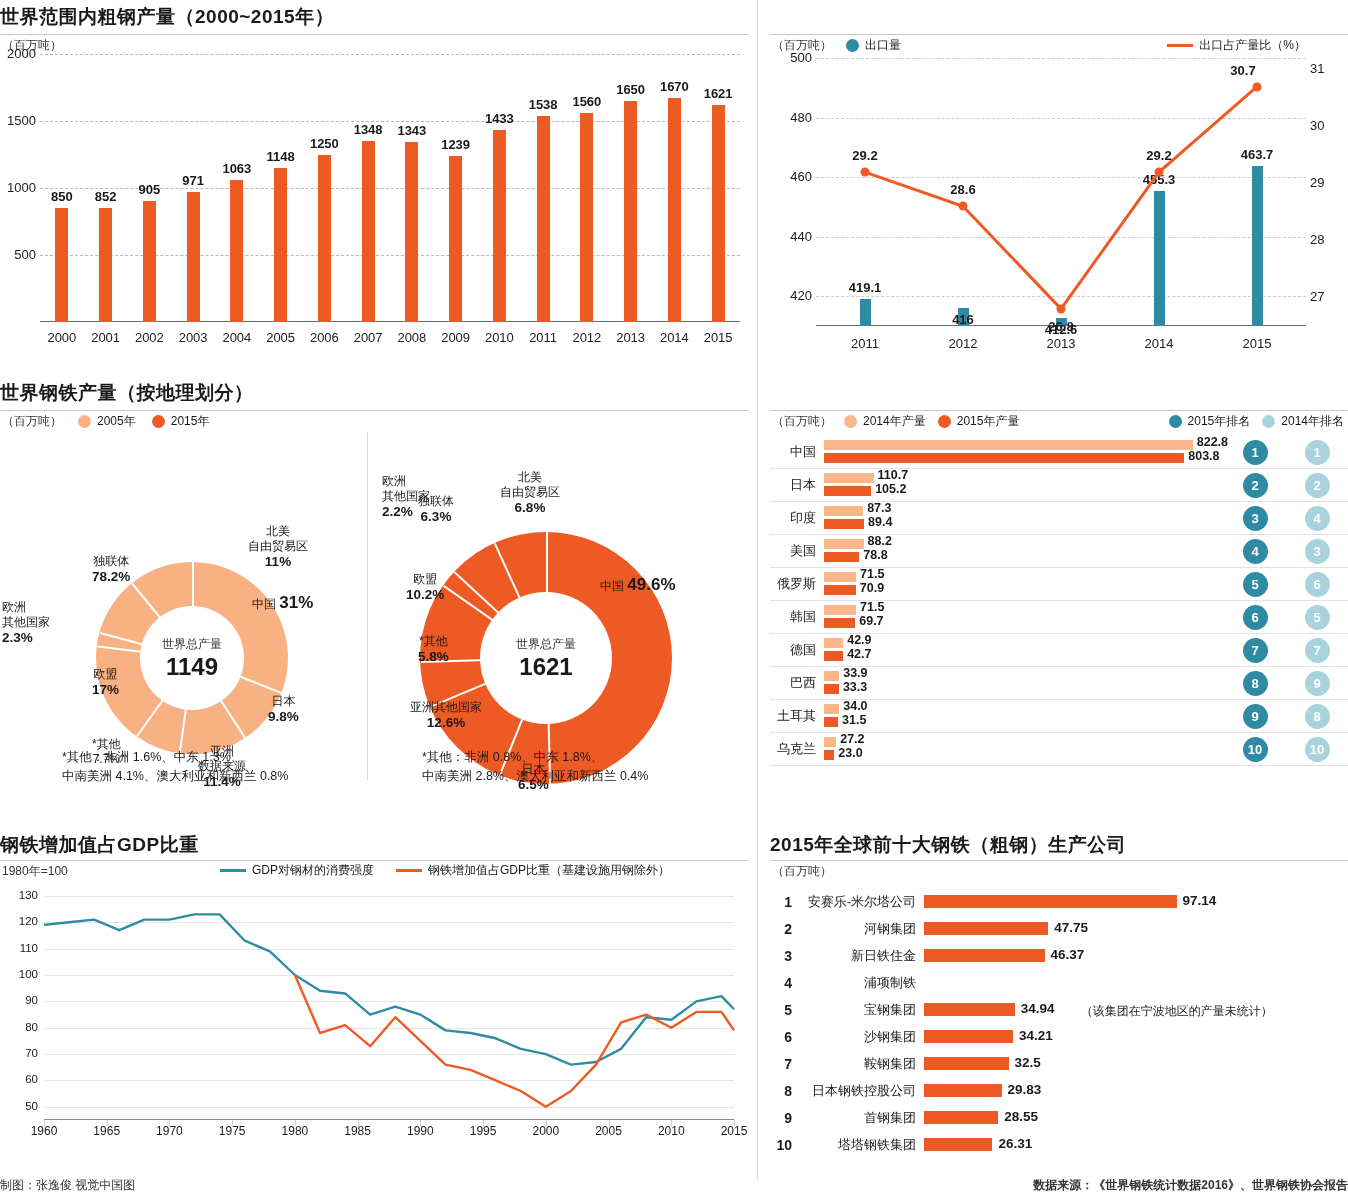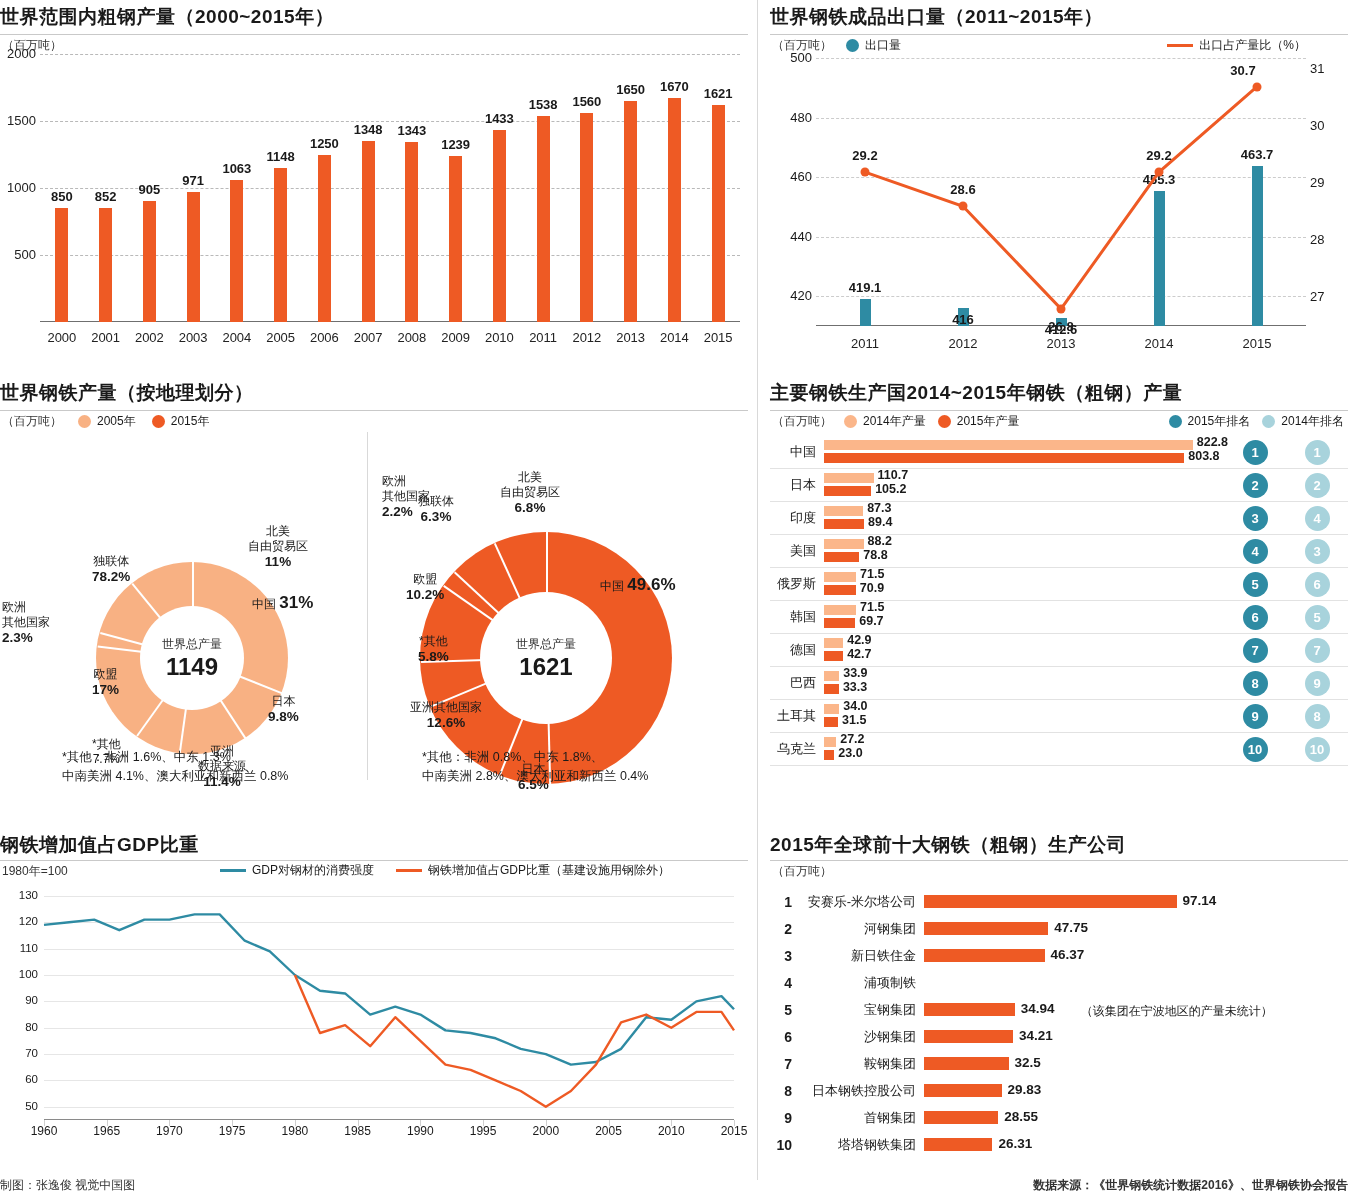--- a/index.html
+++ b/index.html
@@ -308,21 +308,20 @@
           </svg>
         </div>
     </section>
 
     <div class="credit">制图：张逸俊  视觉中国图</div>
   </div>
 
   <div class="col-right">
 
     <section id="chart2">
-      <h2 class="sec-title">世界钢铁成品出口量（2011~2015年）</h2>
       <div style="position:absolute; left:0; top:30px; width:578px;">
           <div class="hr"></div>
         </div>
       <div style="position:absolute; left:2px; top:33px; display:flex; align-items:center; gap:14px; width:578px;">
         <span class="unit">（百万吨）</span>
         <span class="legend-row">
           <i class="swatch" style="background:#2e8ba3"></i>
           <span>出口量</span>
         </span>
         <span class="legend-row" style="margin-left:auto; margin-right:44px;">
@@ -372,21 +371,20 @@
           <div class="ldot" style="left:245px;top:250.89361702127655px"></div>
           <div class="lval" style="left:215px;top:260.89361702127655px">26.8</div>
           <div class="ldot" style="left:343px;top:114.04255319148939px"></div>
           <div class="lval" style="left:313px;top:90.04255319148939px">29.2</div>
           <div class="ldot" style="left:441px;top:28.51063829787236px"></div>
           <div class="lval" style="left:397px;top:4.510638297872362px">30.7</div>
         </div>
     </section>
 
     <section id="chart4">
-      <h2 class="sec-title">主要钢铁生产国2014~2015年钢铁（粗钢）产量</h2>
       <div style="position:absolute; left:0; top:30px; width:578px;">
           <div class="hr"></div>
         </div>
       <div style="position:absolute; left:2px; top:33px; display:flex; align-items:center; gap:12px; width:578px; font-size:12px;">
         <span class="unit">（百万吨）</span>
         <span class="legend-row">
           <i class="swatch" style="background:#fbb68a"></i>
           <span>2014年产量</span>
         </span>
         <span class="legend-row">

